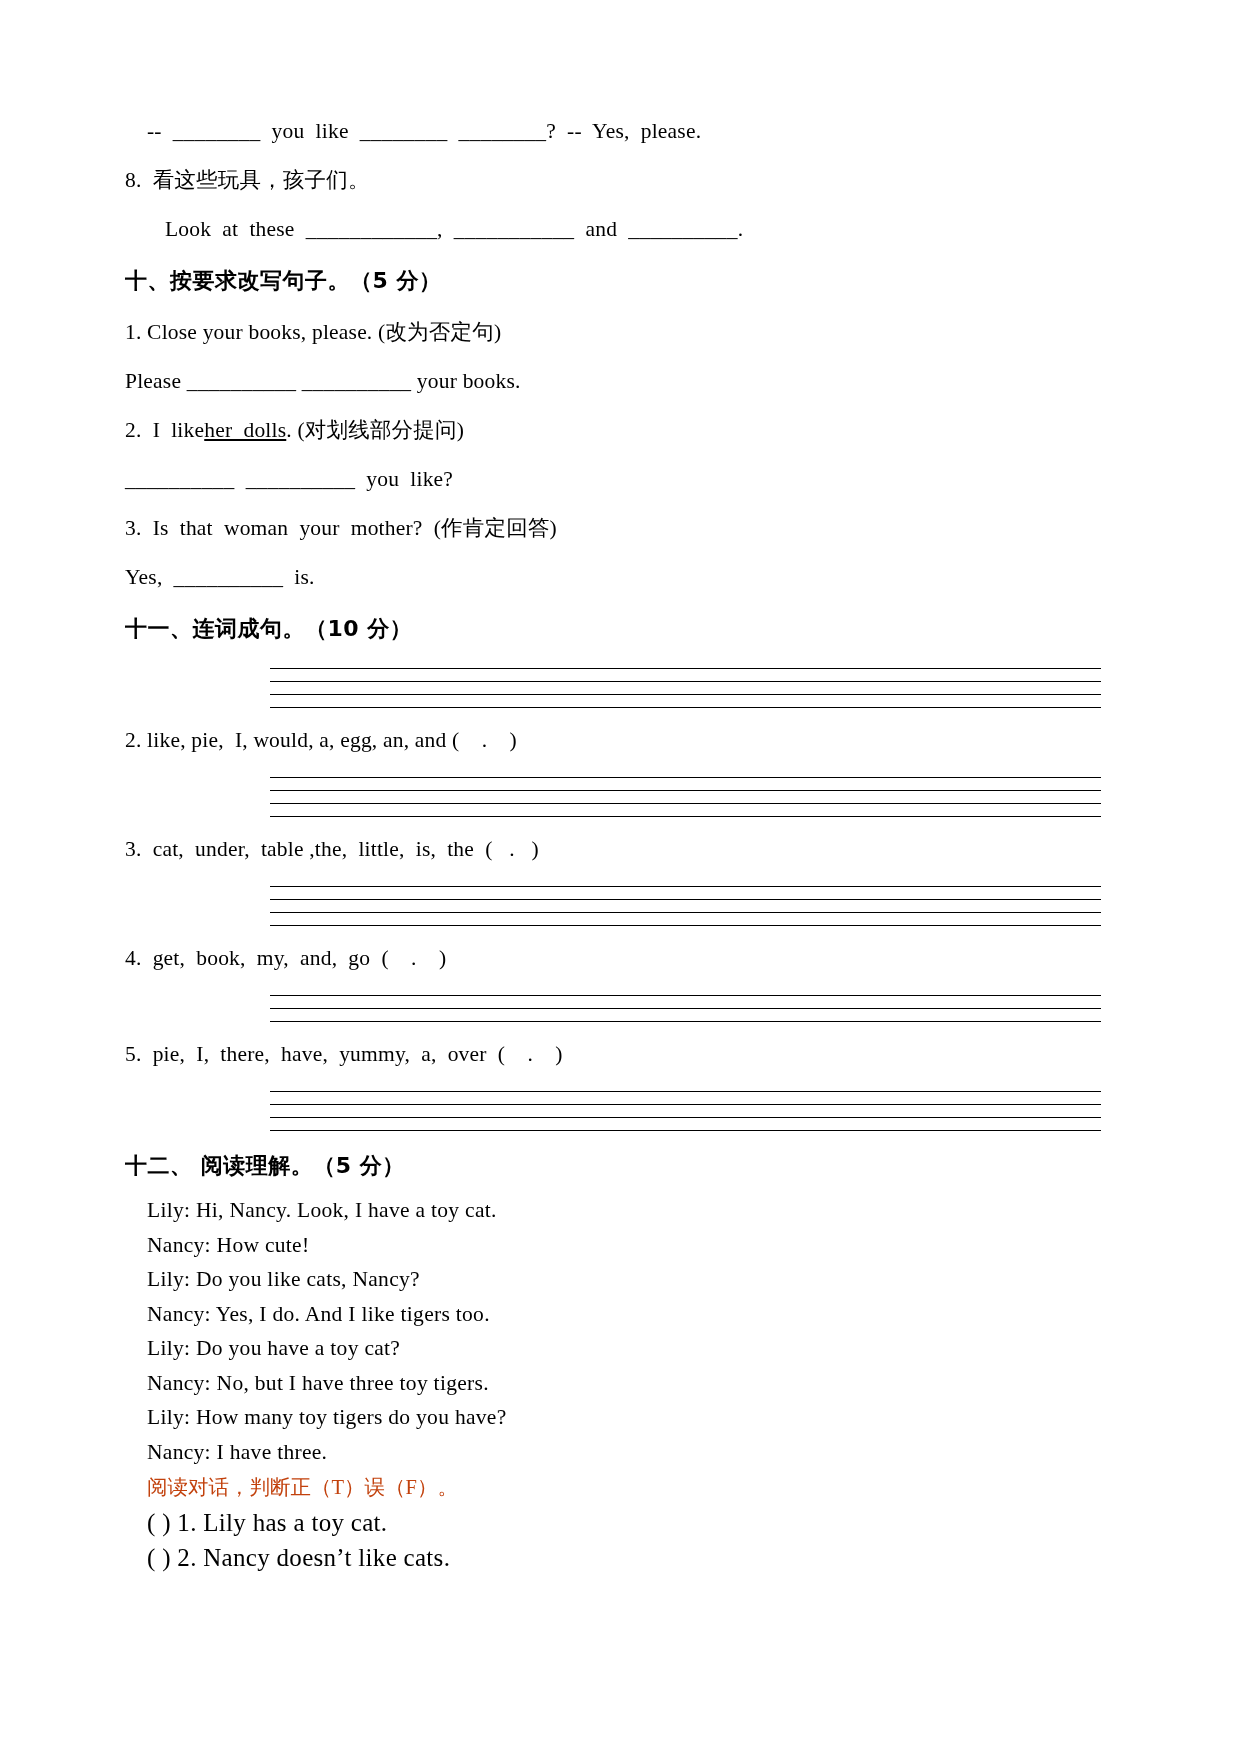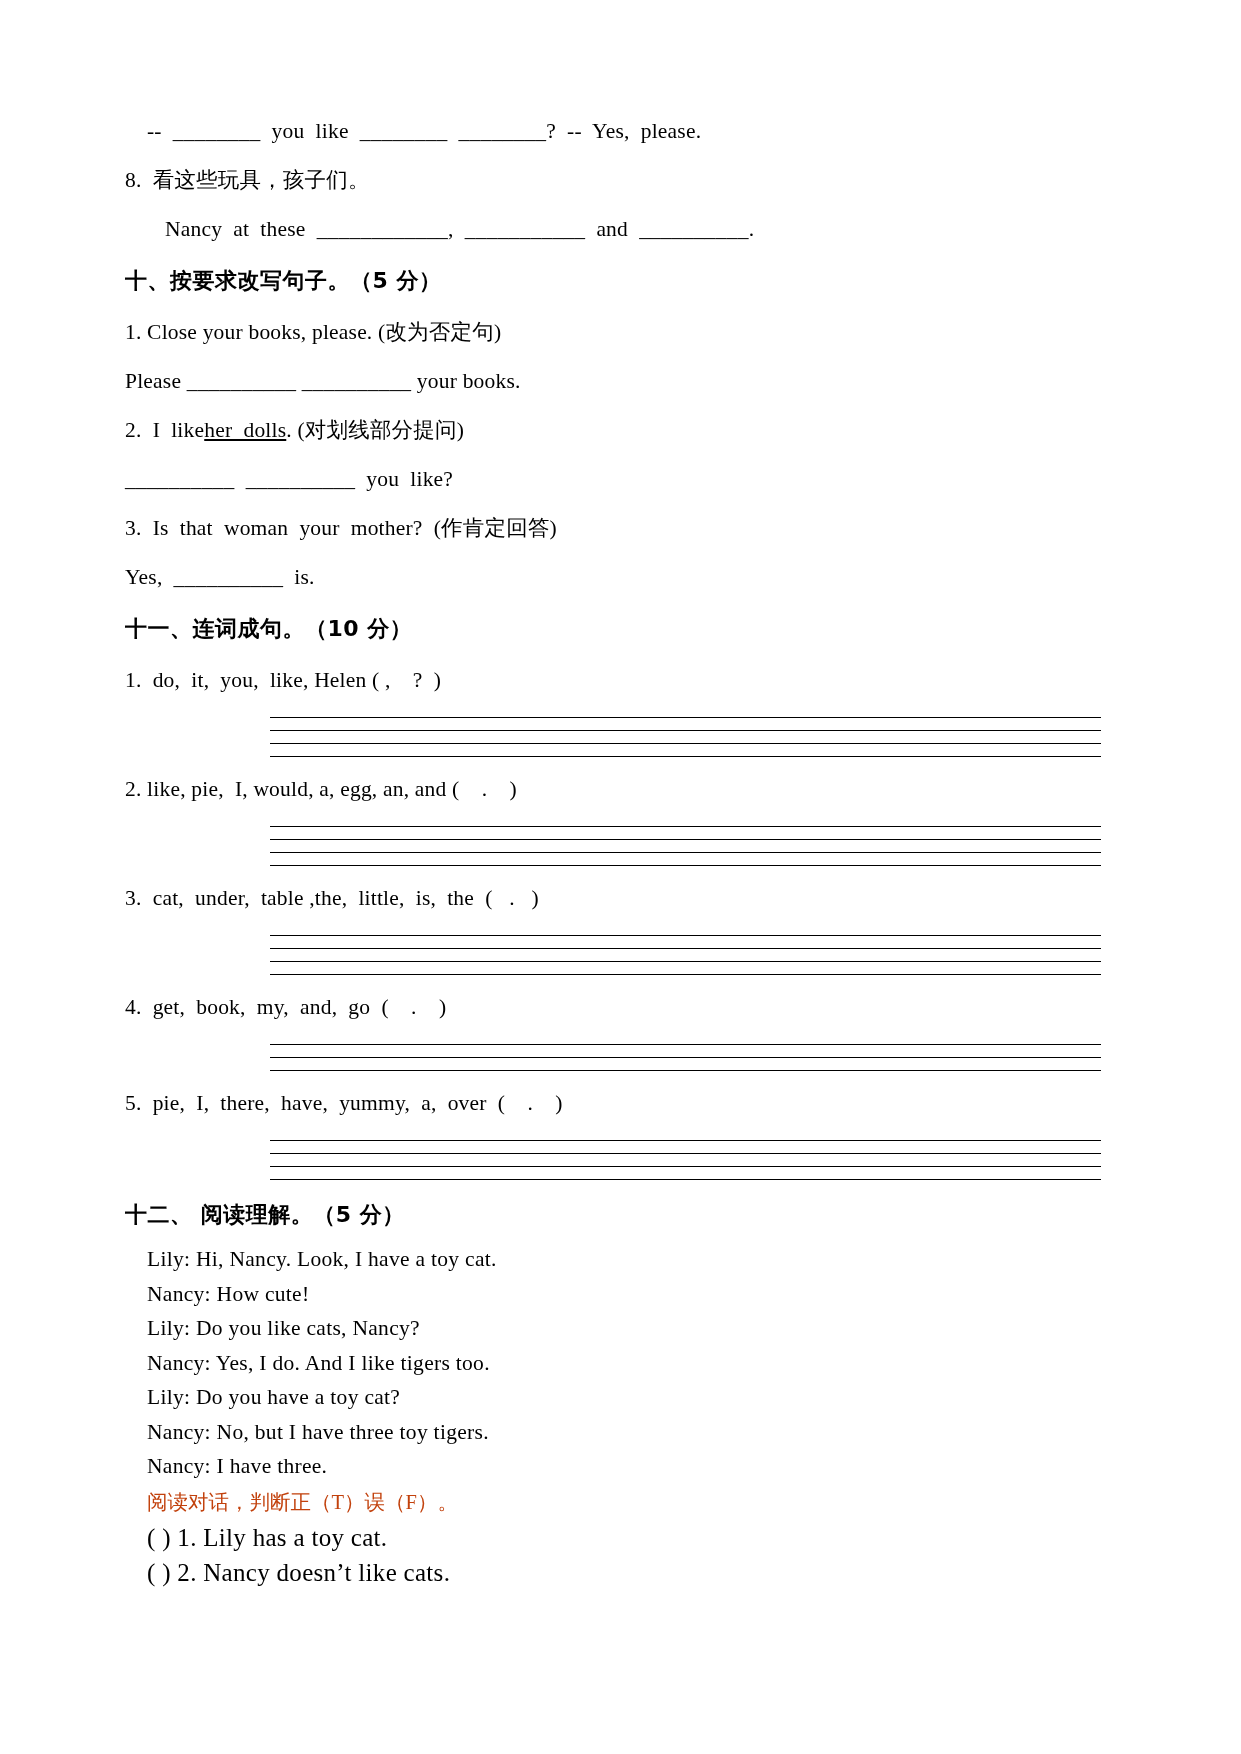--- a/index.html
+++ b/index.html
@@ -55,34 +55,33 @@
   .u { text-decoration: underline; }
   .nowrap { white-space: pre; }
 </style>
 </head>
 <body>
 
 <div class="page">
 
   <div class="line indent1">--  ________  you  like  ________  ________?  --  Yes,  please.</div>
   <div class="line">8.  看这些玩具，孩子们。</div>
-  <div class="line indent2">Nancy  at  these  ____________,  ___________  and  __________.</div>
+  <div class="line indent2">Look  at  these  ____________,  ___________  and  __________.</div>
 
   <div class="heading">十、按要求改写句子。（5 分）</div>
 
   <div class="line">1. Close your books, please. (改为否定句)</div>
   <div class="line">Please __________ __________ your books.</div>
   <div class="line"><span class="nowrap">2.  I  like</span><span class="u nowrap">her  dolls</span><span class="nowrap">. (对划线部分提问)</span></div>
   <div class="line">__________  __________  you  like?</div>
   <div class="line">3.  Is  that  woman  your  mother?  (作肯定回答)</div>
   <div class="line">Yes,  __________  is.</div>
 
   <div class="heading">十一、连词成句。（10 分）</div>
 
-  <div class="line">1.  do,  it,  you,  like, Helen ( ,    ?  )</div>
   <div class="answer-block">
     <div class="rule"></div>
     <div class="rule"></div>
     <div class="rule"></div>
     <div class="rule"></div>
   </div>
 
   <div class="line">2. like, pie,  I, would, a, egg, an, and (    .    )</div>
   <div class="answer-block">
     <div class="rule"></div>
@@ -115,20 +114,21 @@
   </div>
 
   <div class="heading">十二、 阅读理解。（5 分）</div>
 
   <div class="dlg">Lily:  Hi,  Nancy.  Look,  I  have  a  toy  cat.</div>
   <div class="dlg">Nancy:  How  cute!</div>
   <div class="dlg">Lily:  Do  you  like  cats,  Nancy?</div>
   <div class="dlg">Nancy:  Yes,  I  do.  And  I  like  tigers  too.</div>
   <div class="dlg">Lily:  Do  you  have  a  toy  cat?</div>
   <div class="dlg">Nancy:  No,  but  I  have  three  toy  tigers.</div>
+  <div class="dlg">Lily:  How  many  toy  tigers  do  you  have?</div>
   <div class="dlg">Nancy:  I  have  three.</div>
 
   <div class="dlg-cn">阅读对话，判断正（T）误（F）。</div>
 
   <div class="tf">(      )  1.  Lily  has  a  toy  cat.</div>
   <div class="tf">(      )  2.  Nancy  doesn’t  like  cats.</div>
 
 </div>
 
 </body></html>

